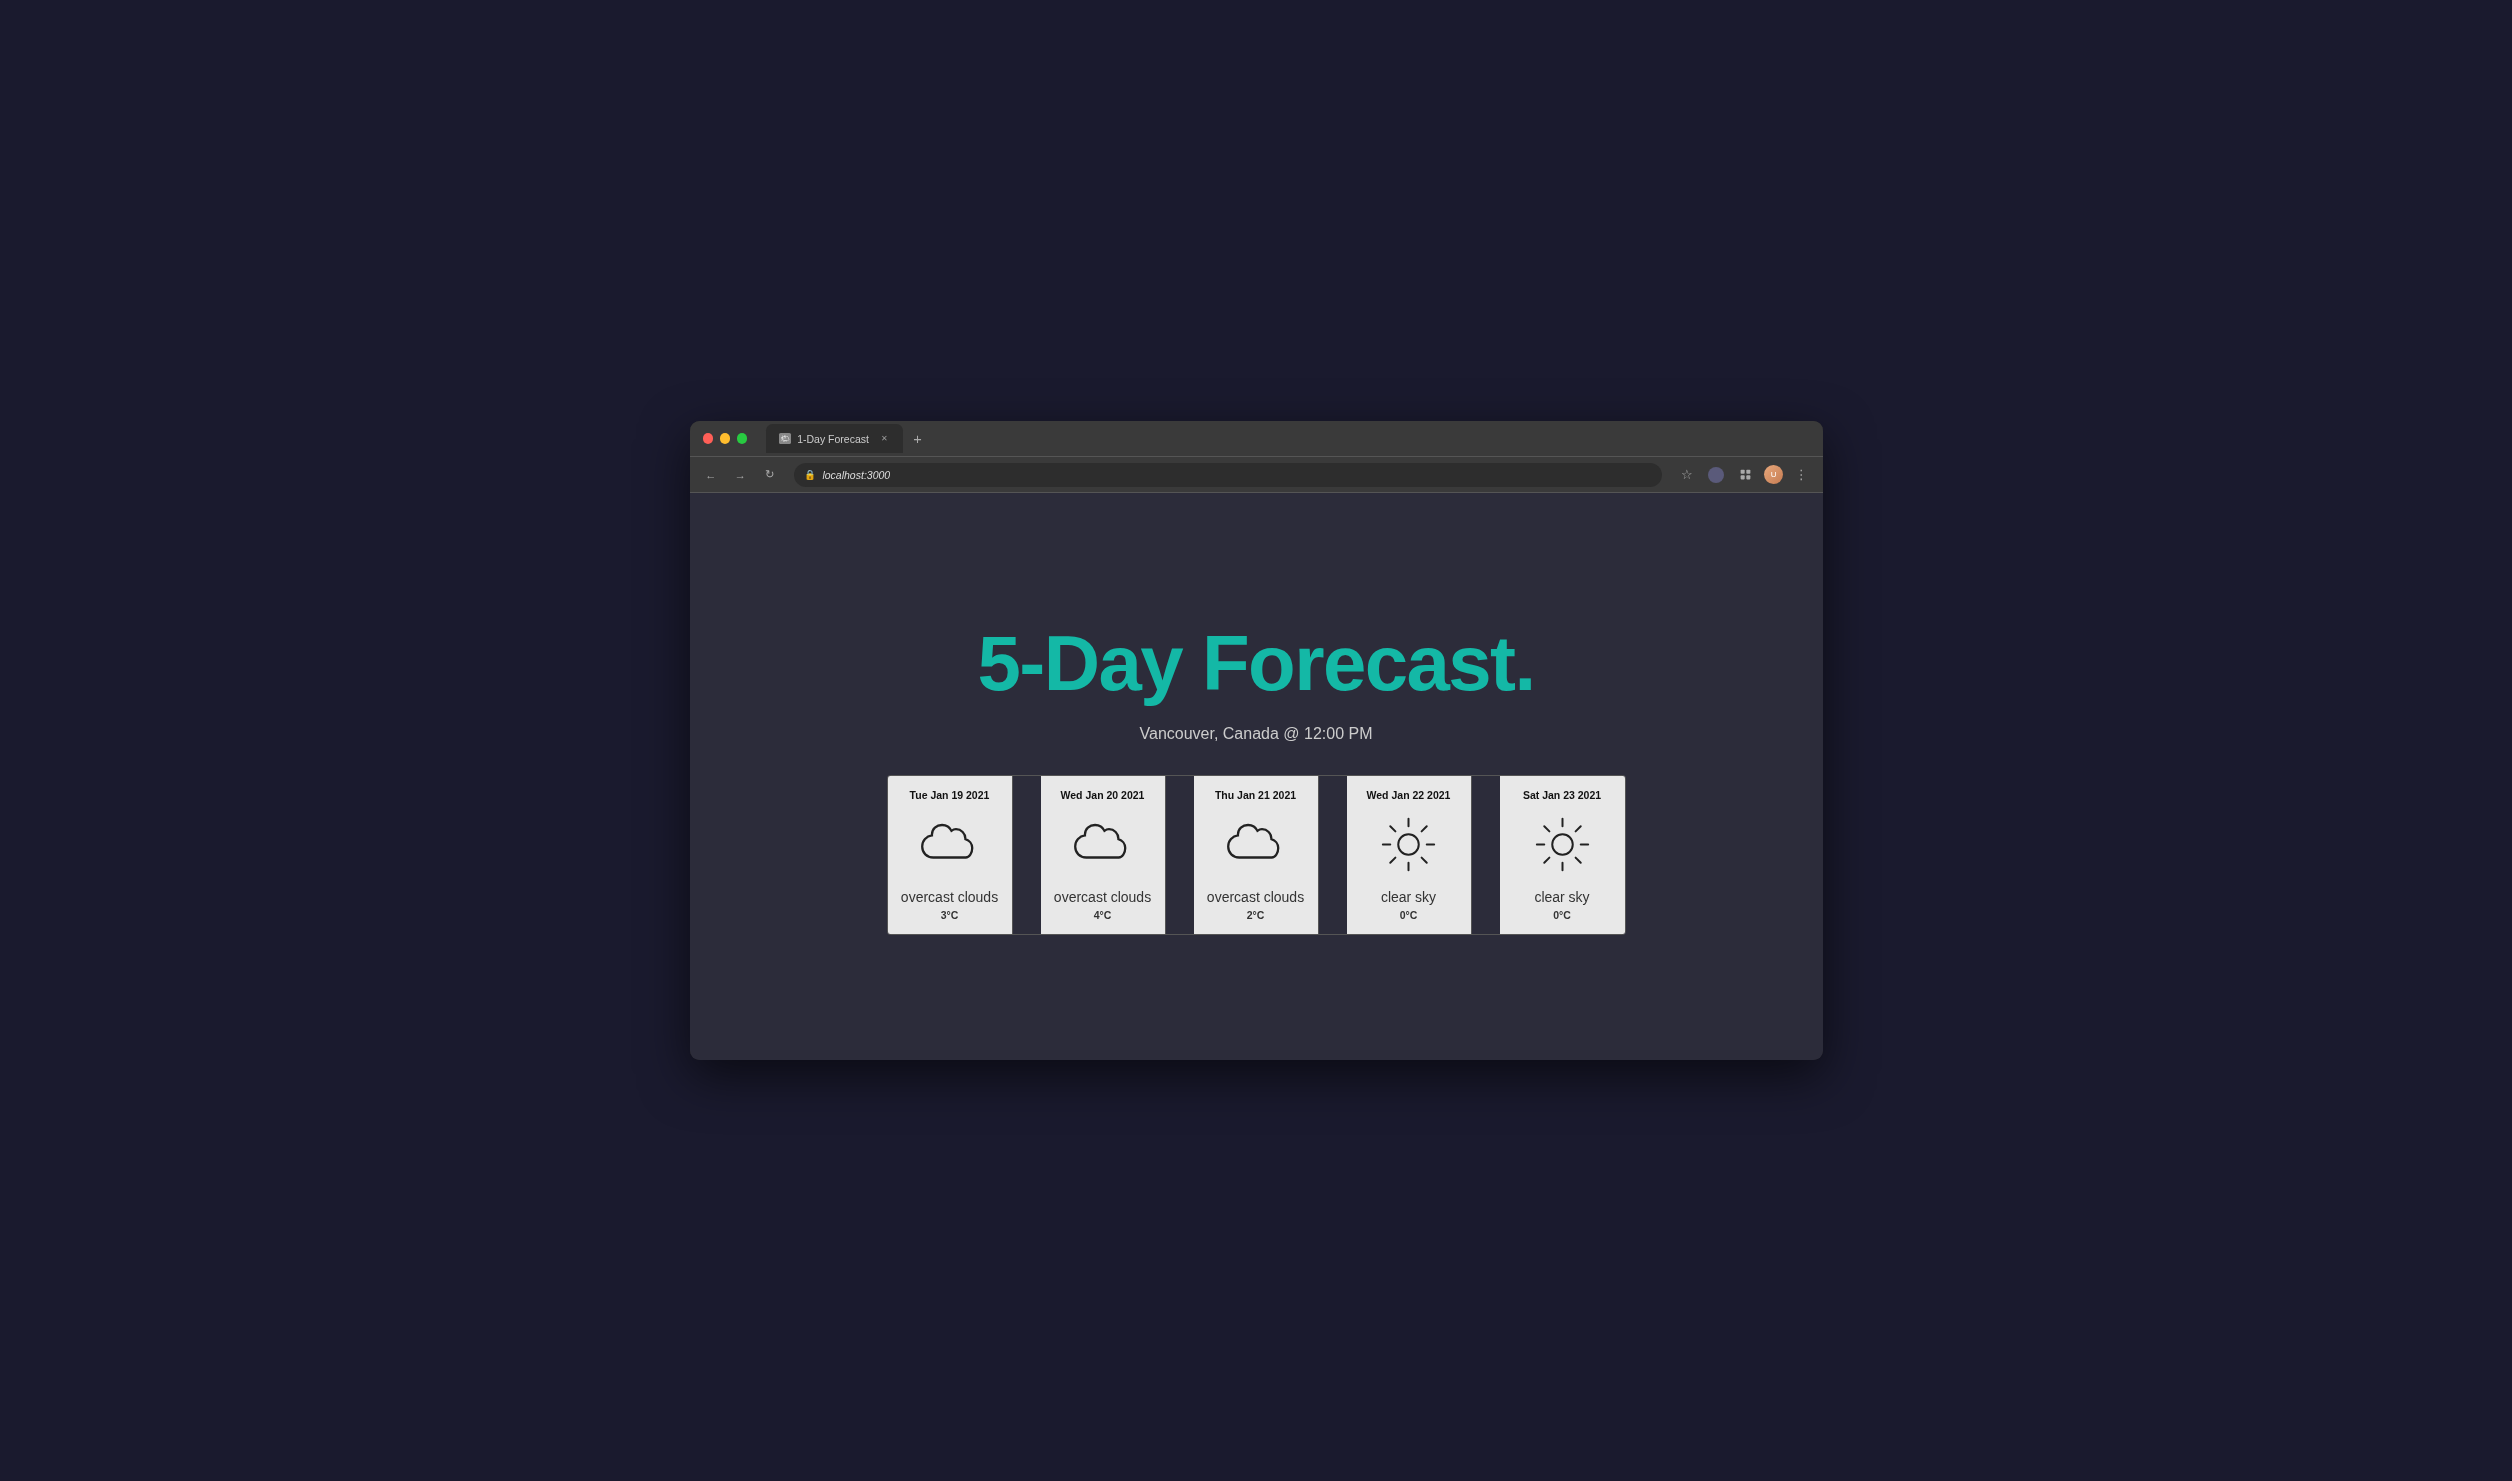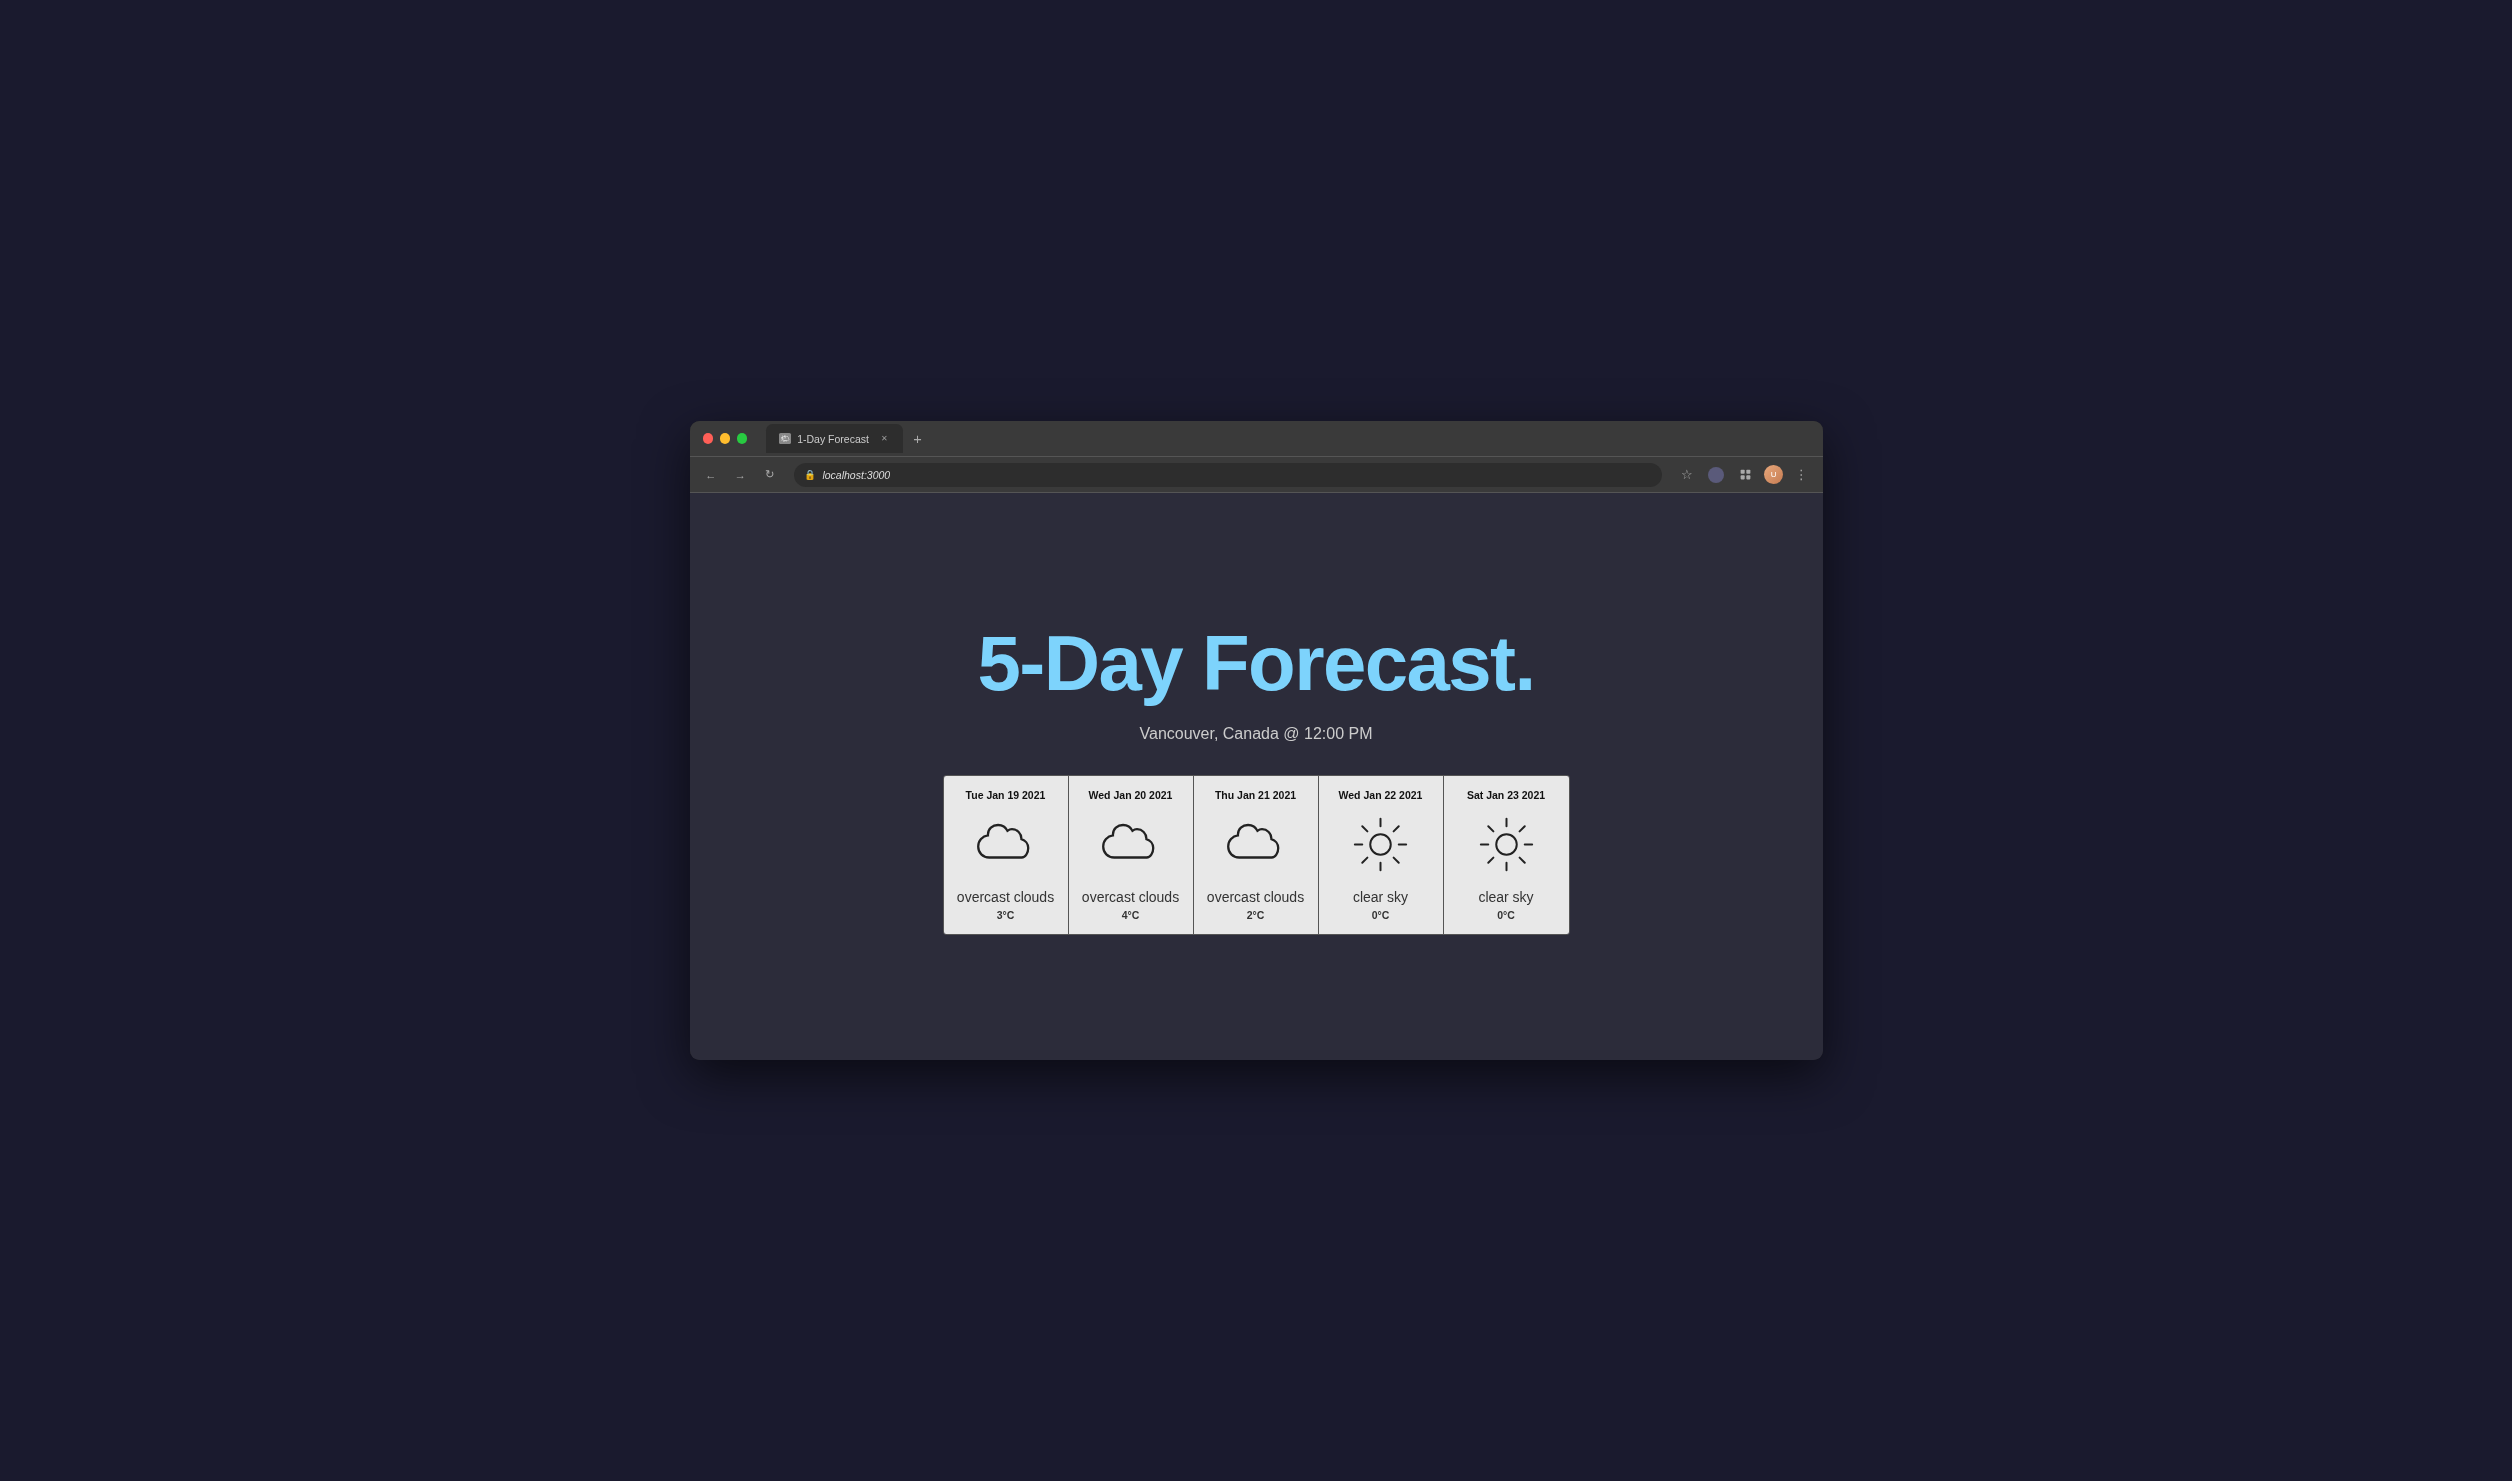--- a/index.html
+++ b/index.html
@@ -188,38 +188,39 @@
       display: flex;
       flex-direction: column;
       align-items: center;
       justify-content: center;
       padding: 49px 32px;
     }
 
     .main-title {
       font-size: 78px;
       font-weight: 900;
-      color: #7dd3fc;
+      color: #14b8a6;
       letter-spacing: -1.6px;
       margin-bottom: 16px;
       text-align: center;
     }
 
     .location-time {
       font-size: 16px;
       color: #cccccc;
       margin-bottom: 32px;
       text-align: center;
     }
 
     .forecast-grid {
       display: flex;
       border: 1.6px solid #555;
       border-radius: 3.2px;
       overflow: hidden;
+      gap: 28px;
     }
 
     .forecast-card {
       width: 125px;
       border-right: 0.8px solid #555;
       display: flex;
       flex-direction: column;
       align-items: center;
       padding: 13px 9.7px;
       background: #e8e8e8;

